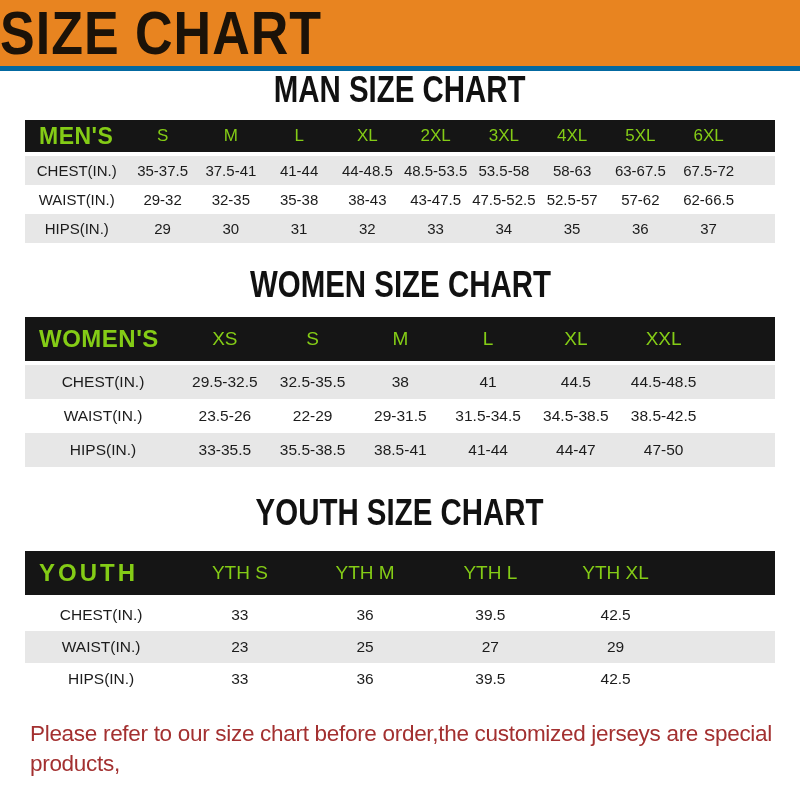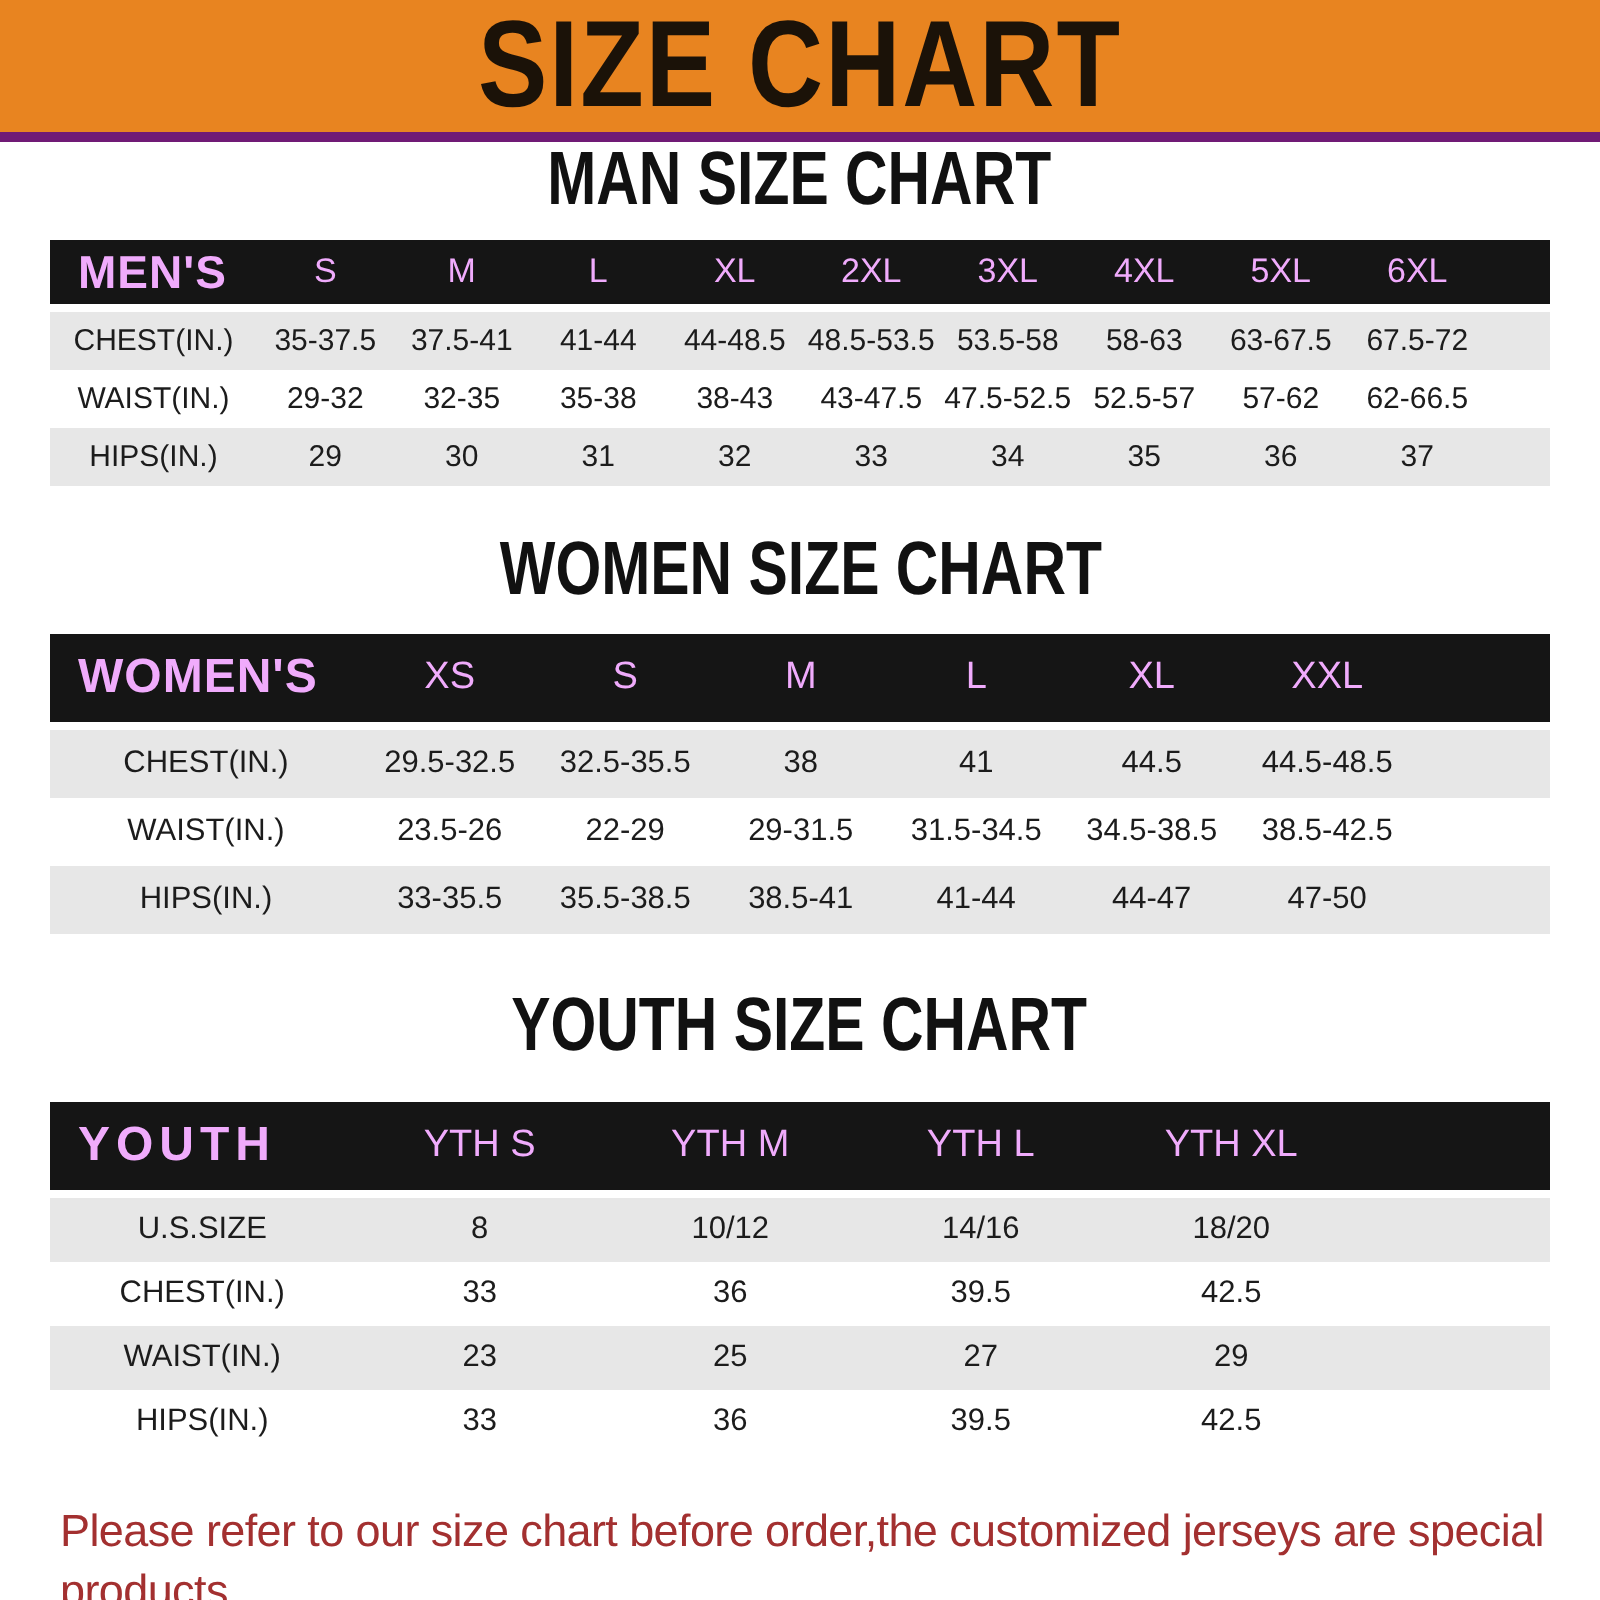--- a/index.html
+++ b/index.html
@@ -7,22 +7,22 @@
     width: 800px; height: 800px;
     background: #ffffff;
     font-family: "Liberation Sans", sans-serif;
     overflow: hidden;
     position: relative;
   }
   
   .banner {
     height: 66px;
     background: #e88420;
-    border-bottom: 5px solid #701a75;
-    display: flex; align-items: center; justify-content: center;
+    border-bottom: 5px solid #0369a1;
+    display: flex; align-items: center; justify-content: flex-start;
   }
   .banner .cond {
     display: inline-block;
     font-weight: bold; font-size: 52px;
     letter-spacing: 1px; color: #1b1208;
     transform: scaleY(1.18);
   }
   
   .section-heading { text-align: center; }
   .section-heading .cond {
@@ -34,21 +34,21 @@
   .section-men   .section-heading { margin: 1px 0 12px; }
   .section-women .section-heading { margin: 24px 0 14px; }
   .section-youth .section-heading { margin: 28px 0 20px; }
 
   
   table.size-table {
     width: 750px; margin: 0 auto;
     border-collapse: collapse; table-layout: fixed;
   }
   .size-table th {
-    background: #151515; color: #f0abfc;
+    background: #151515; color: #84cc16;
     font-weight: normal; text-align: center;
     border-bottom: 4px solid #ffffff;
     white-space: nowrap;
   }
   .size-table th.col-label-h {
     text-align: left; padding-left: 14px; font-weight: bold;
   }
   .size-table td {
     text-align: center; color: #1c1c1c; white-space: nowrap;
   }
@@ -242,28 +242,20 @@
           <tr>
             <th class="col-label-h">YOUTH</th>
             <th>YTH S</th>
             <th>YTH M</th>
             <th>YTH L</th>
             <th>YTH XL</th>
             <th></th>
           </tr>
         </thead>
         <tbody>
-          <tr class="odd">
-            <td>U.S.SIZE</td>
-            <td>8</td>
-            <td>10/12</td>
-            <td>14/16</td>
-            <td>18/20</td>
-            <td></td>
-          </tr>
           <tr class="even">
             <td>CHEST(IN.)</td>
             <td>33</td>
             <td>36</td>
             <td>39.5</td>
             <td>42.5</td>
             <td></td>
           </tr>
           <tr class="odd">
             <td>WAIST(IN.)</td>

